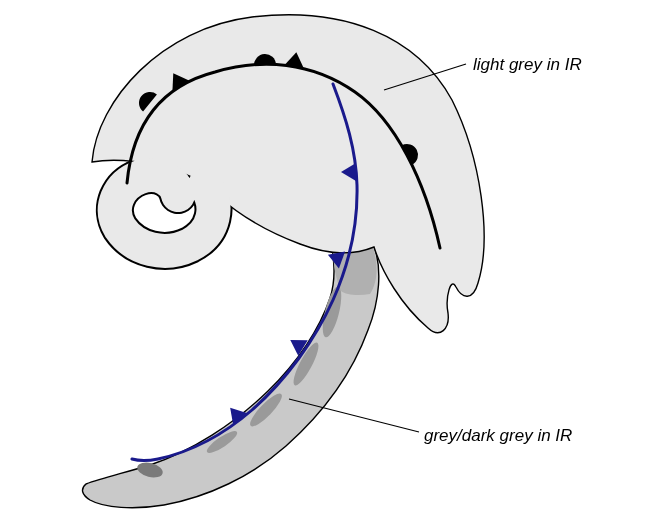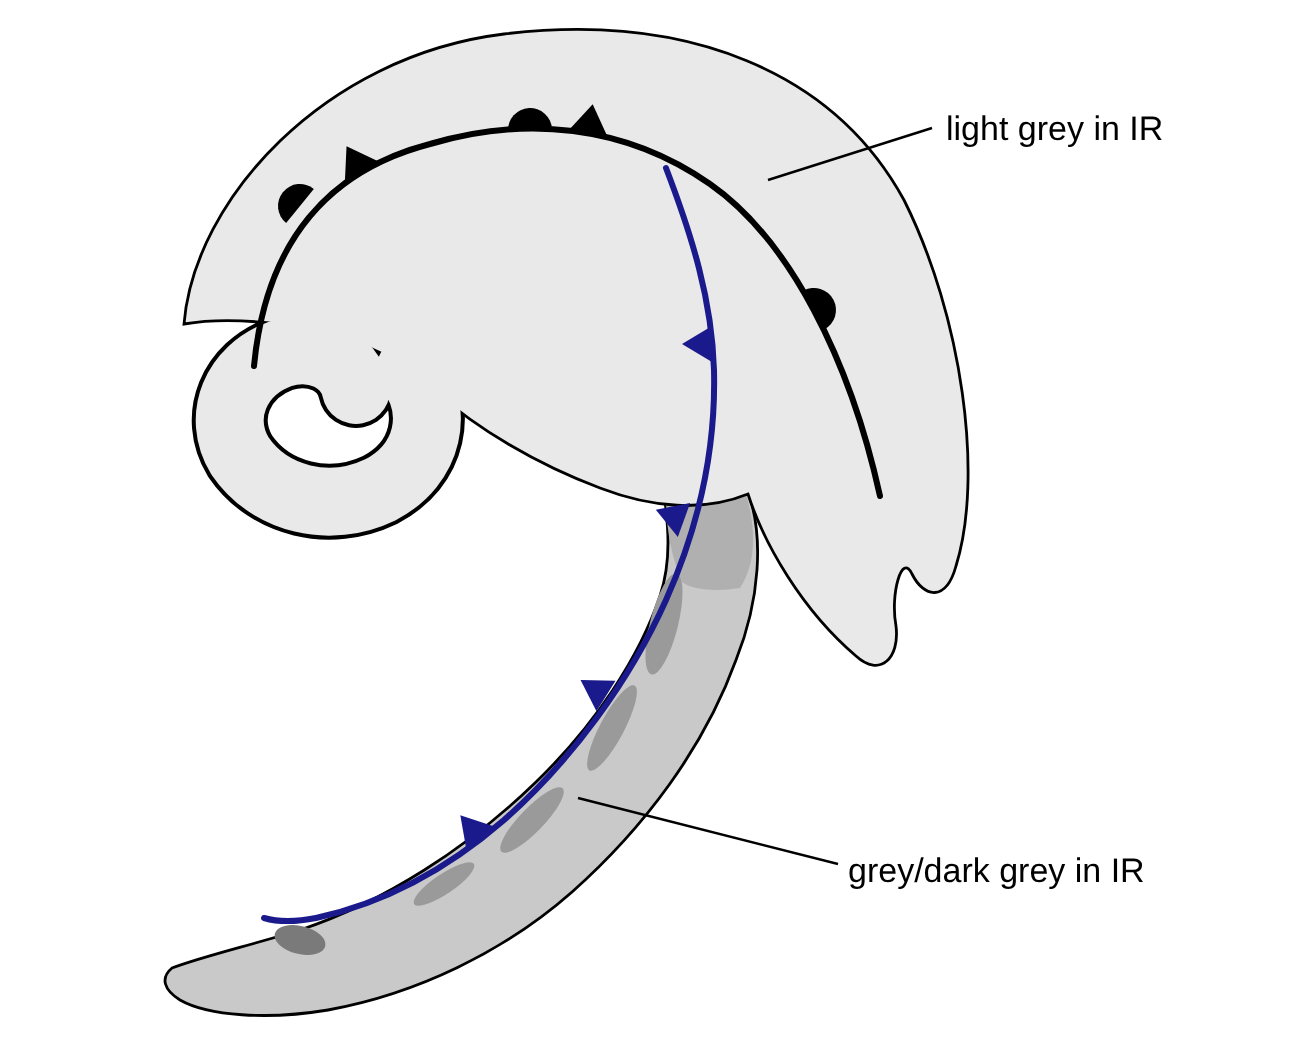--- a/index.html
+++ b/index.html
@@ -4,21 +4,21 @@
 <style>
   html, body {
     margin: 0;
     padding: 0;
     background: #ffffff;
     width: 650px;
     height: 524px;
     overflow: hidden;
     font-family: "Liberation Sans", sans-serif;
   }
-  .stage { position: relative; width: 650px; height: 524px; }
+  .stage { position: relative; width: 650px; height: 524px; font-style: italic; }
   svg { display: block; }
   .outlined { stroke: #000000; stroke-width: 1.4; }
   .front-line { fill: none; stroke-width: 3; stroke-linecap: round; }
   .pointer-line { stroke: #000000; stroke-width: 1.2; }
   .annotation-text { font-size: 17px; fill: #000000; }
   .curl-under { fill: none; stroke-width: 38; stroke-linecap: round; }
   .curl-over  { fill: none; stroke-width: 34; stroke-linecap: round; }
 </style>
 </head>
 <body>

